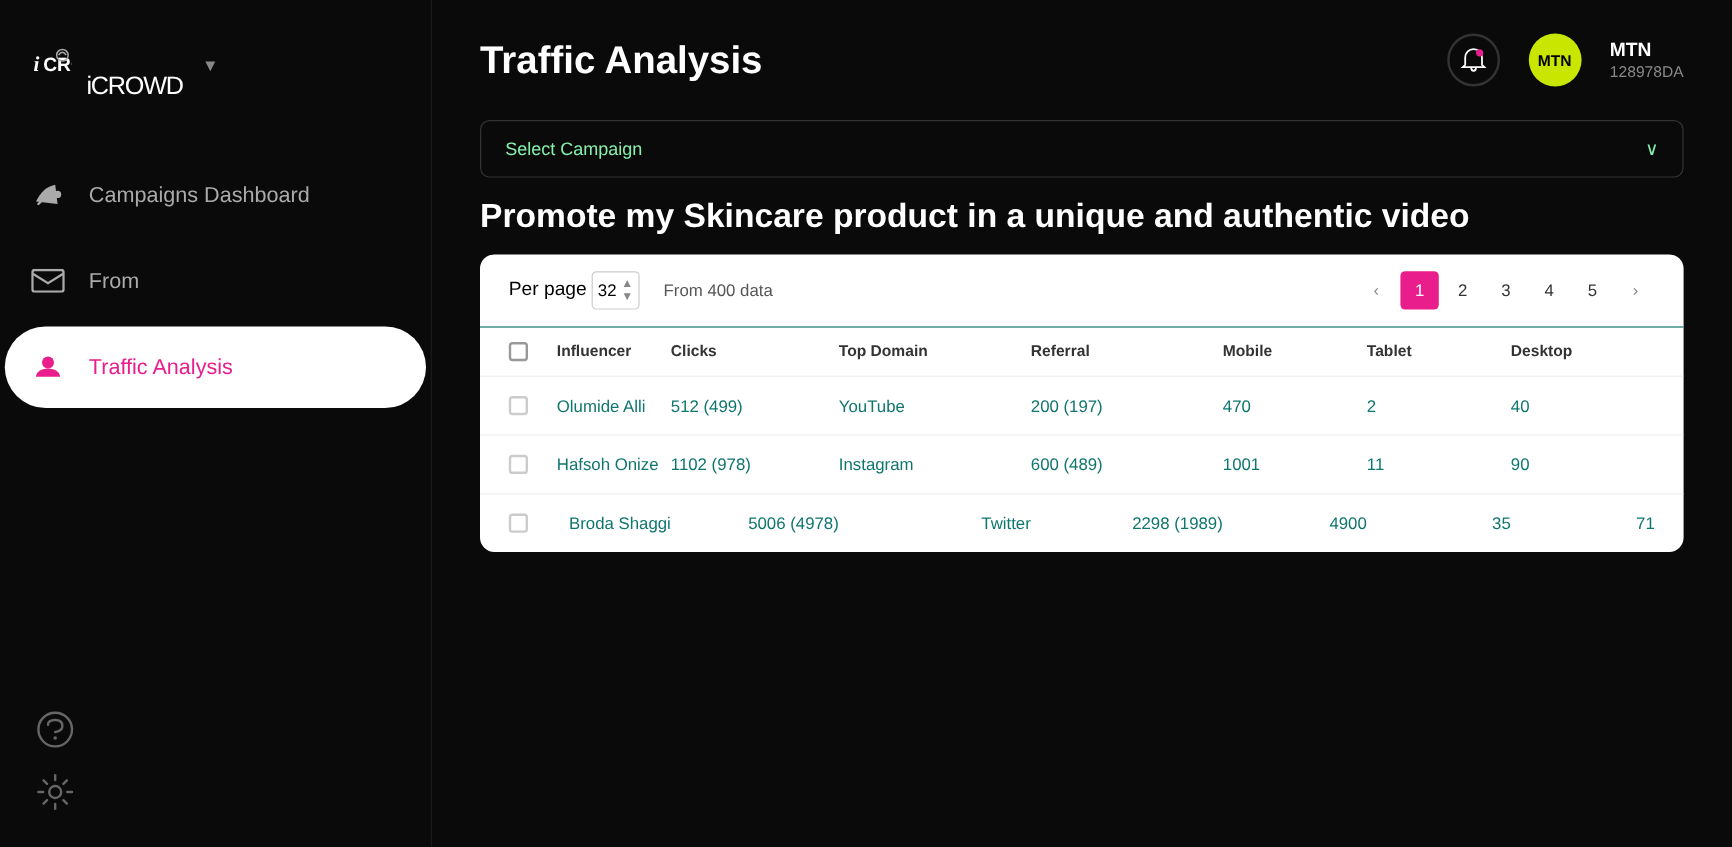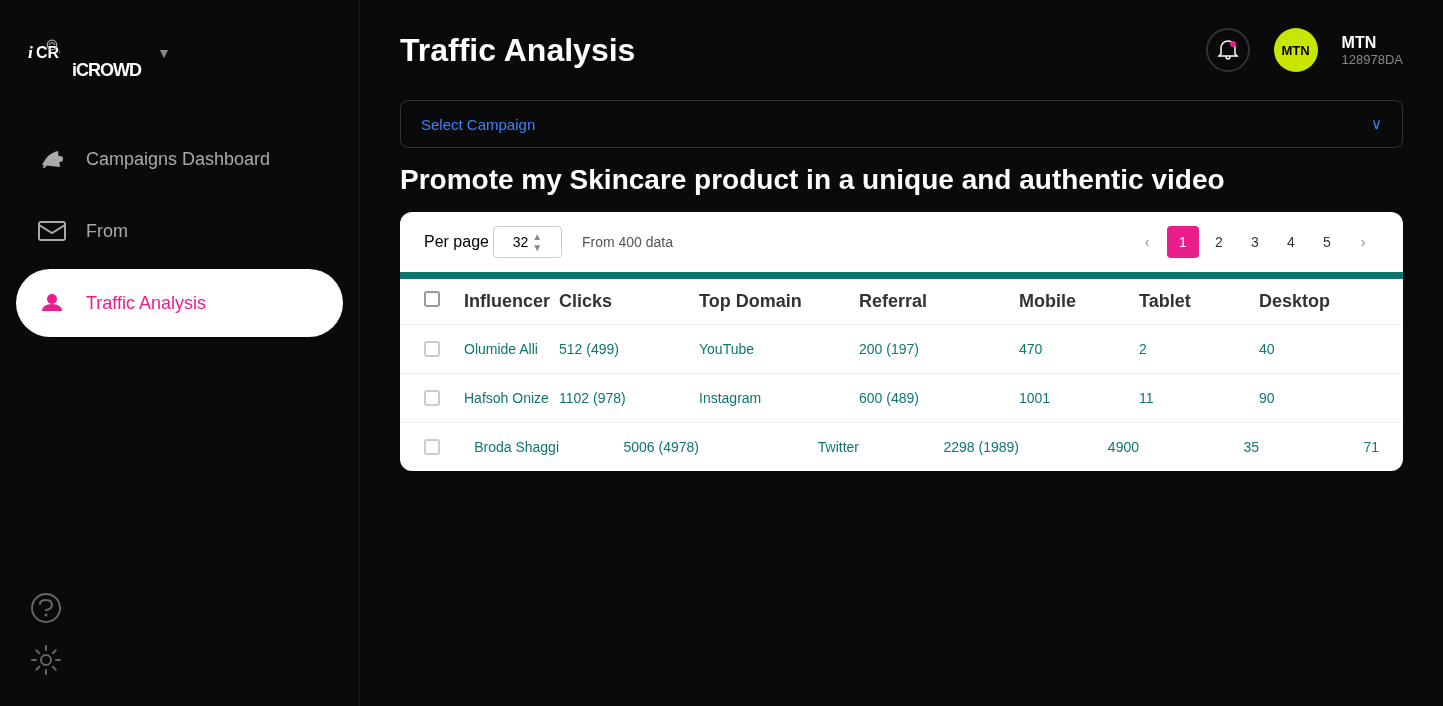--- a/index.html
+++ b/index.html
@@ -48,21 +48,21 @@
       color: #888;
       font-size: 14px;
       margin-left: 4px;
     }
 
     .nav-items {
       display: flex;
       flex-direction: column;
       gap: 4px;
       flex: 1;
-      padding: 0 16px;
+      padding: 0 4px;
     }
 
     .nav-item {
       display: flex;
       align-items: center;
       gap: 18px;
       padding: 18px 20px;
       border-radius: 40px;
       cursor: pointer;
       color: #aaa;
@@ -186,21 +186,21 @@
     }
 
     .campaign-select {
       border: 1px solid #333;
       border-radius: 8px;
       padding: 14px 20px;
       display: flex;
       align-items: center;
       justify-content: space-between;
       cursor: pointer;
-      color: #3b82f6;
+      color: #86efac;
       font-size: 15px;
     }
 
     .campaign-title {
       padding: 0 40px;
       margin-bottom: 16px;
     }
 
     .campaign-title h2 {
       font-size: 28px;
@@ -215,29 +215,29 @@
       border-radius: 12px;
       overflow: hidden;
       color: #000;
     }
 
     .table-controls {
       display: flex;
       align-items: center;
       justify-content: space-between;
       padding: 14px 24px;
-      border-bottom: 7px solid #0f766e;
+      border-bottom: 1px solid #0f766e;
     }
 
     .per-page-input {
       border: 1px solid #ccc;
       border-radius: 4px;
       padding: 4px 8px;
       font-size: 14px;
-      width: 69px;
+      width: 40px;
       display: flex;
       align-items: center;
       justify-content: center;
       gap: 4px;
     }
 
     .from-data {
       font-size: 14px;
       color: #555;
       margin-left: 16px;
@@ -277,21 +277,21 @@
     .data-table {
       width: 100%;
     }
 
     .table-header {
       display: grid;
       grid-template-columns: 40px 1fr 140px 160px 160px 120px 120px 120px;
       padding: 12px 24px;
       border-bottom: 1px solid #eee;
       font-weight: 600;
-      font-size: 18px;
+      font-size: 13px;
       color: #333;
     }
 
     .table-row {
       display: grid;
       grid-template-columns: 40px 1fr 140px 160px 160px 120px 120px 120px;
       padding: 16px 24px;
       border-bottom: 1px solid #f0f0f0;
       align-items: center;
       font-size: 14px;
@@ -333,21 +333,21 @@
 <body>
 
 <div class="sidebar">
   <div class="logo-area">
     <svg class="logo-icon" viewBox="0 0 40 40" fill="none">
       <text x="0" y="26" font-size="22" font-weight="900" font-style="italic" fill="white" font-family="Georgia,serif">i</text>
       <text x="10" y="26" font-size="20" font-weight="900" fill="white" font-family="Arial,sans-serif">CROWD</text>
       <circle cx="30" cy="10" r="6" fill="none" stroke="#aaa" stroke-width="1.5"></circle>
       <path d="M26 10 Q30 4 34 10" stroke="#aaa" stroke-width="1.5" fill="none"></path>
     </svg>
-    <span class="logo-text" style="font-size:18px;font-weight:700;letter-spacing:-1px;margin-top:36px;">iCROWD</span>
+    <span class="logo-text" style="font-size:21px;font-weight:400;letter-spacing:-1px;margin-top:36px;">iCROWD</span>
     <span class="dropdown-arrow">▼</span>
   </div>
 
   <div class="nav-items">
 
     <div class="nav-item">
       <div class="nav-icon">
         <svg width="28" height="28" viewBox="0 0 28 28" fill="none">
           <path d="M4 20 C8 12, 12 8, 20 6 L22 22 Z" fill="#aaa"></path>
           <circle cx="22" cy="14" r="3" fill="#aaa"></circle>

